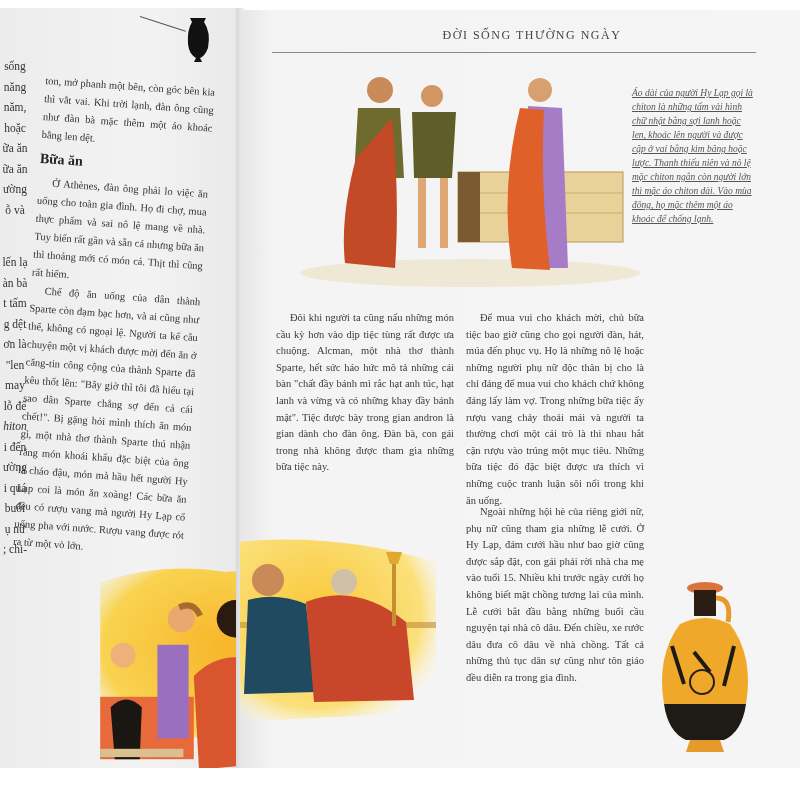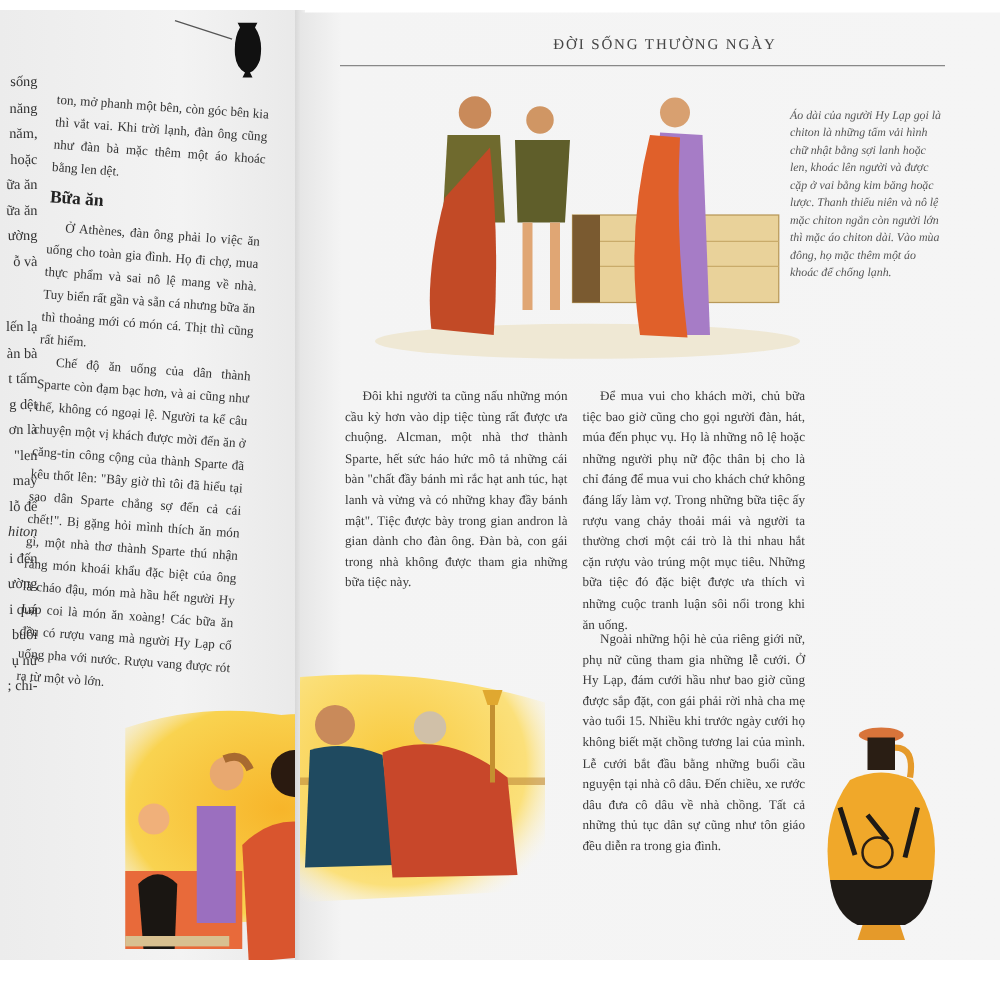--- a/index.html
+++ b/index.html
@@ -7,36 +7,36 @@
          font-family:"Liberation Serif","DejaVu Serif",serif; color:#2a2a2a; }
   .spread { position:absolute; left:0; top:8px; width:800px; height:760px; }
   .page-left { position:absolute; left:0; top:0; width:240px; height:760px;
                background:linear-gradient(90deg,#ececec 0%,#f3f3f3 60%,#e9e9e9 100%); overflow:hidden; }
   .page-right { position:absolute; left:240px; top:2px; width:560px; height:758px;
                 background:linear-gradient(90deg,#e6e6e6 0%,#f4f4f4 6%,#f5f5f5 100%); overflow:hidden; }
   .gutter { position:absolute; left:236px; top:0; width:8px; height:760px;
             background:linear-gradient(90deg,#d8d8d8,#f0f0f0); }
 
   
-  .frag-col { position:absolute; left:0; width:30px; text-align:right; font-size:11.5px; line-height:20.5px; color:#333; }
+  .frag-col { position:absolute; left:0; width:30px; text-align:center; font-size:11.5px; line-height:20.5px; color:#333; }
   .frag-col div { white-space:nowrap; }
   .left-main { position:absolute; left:46px; top:64px; width:170px; font-size:10.5px; line-height:18px;
                transform:rotate(4deg); transform-origin:left top; text-align:justify; color:#333; }
   .left-main p { margin:0; text-indent:14px; }
   .left-main p.noindent { text-indent:0; }
   .left-main h3 { margin:6px 0 6px 0; font-size:14px; font-weight:bold; color:#222; }
   .vase-silhouette { position:absolute; left:184px; top:10px; width:28px; height:46px; }
   .pointer-line { position:absolute; left:140px; top:8px; width:48px; height:1px; background:#555; transform:rotate(18deg); transform-origin:left; }
 
   
   .running-head { position:absolute; left:12px; width:560px; top:18px; text-align:center;
                   font-size:12px; letter-spacing:1.5px; color:#444; }
   .head-rule { position:absolute; left:32px; top:42px; width:484px; height:1px; background:#888; }
   .scene-top { position:absolute; left:60px; top:58px; width:340px; height:220px; }
-  .caption { position:absolute; font-style:italic; font-size:9.5px; line-height:14px; color:#555; }
+  .caption { position:absolute; font-style:italic; font-size:9.5px; line-height:14px; color:#555;text-decoration:underline; }
   .section { position:absolute; font-size:10.5px; line-height:16.6px; color:#3a3a3a; text-align:justify; }
   .section h3 { margin:0 0 6px 0; font-size:13.5px; font-weight:bold; color:#222; }
   .section p { margin:4px; text-indent:14px; }
 
   .scene-bottom { position:absolute; left:0; top:520px; width:450px; height:260px; }
   .amphora { position:absolute; left:650px; top:575px; width:110px; height:180px; }
 </style>
 </head>
 <body>
 

